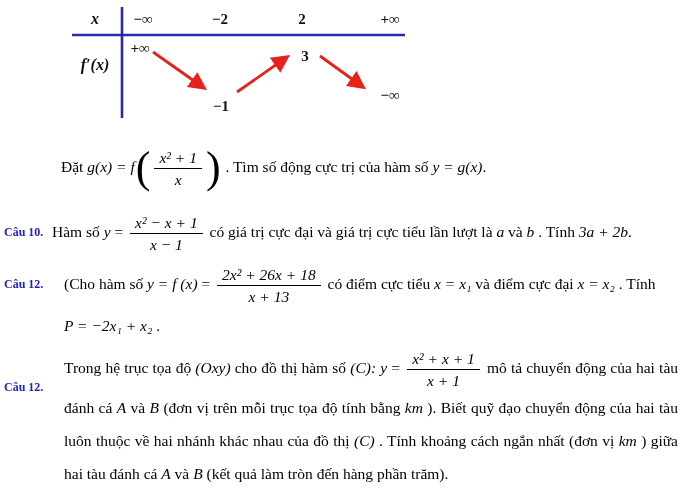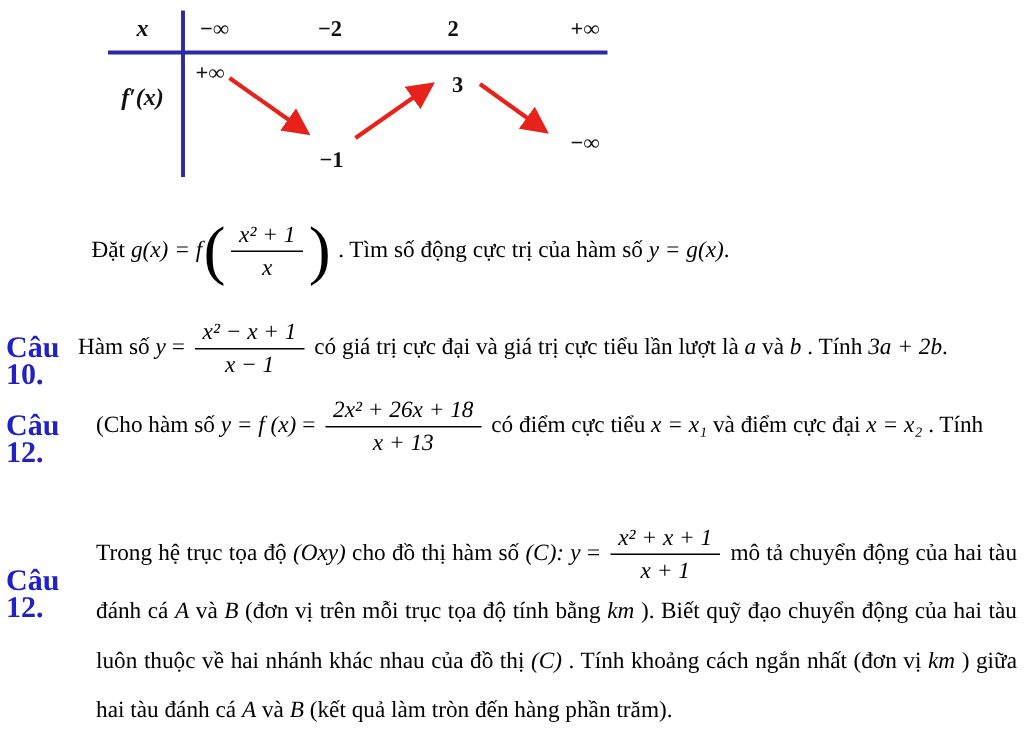--- a/index.html
+++ b/index.html
@@ -19,21 +19,21 @@
   }
   .vtable text.ti{font-style:italic;font-size:16px;}
   
   .mline{position:absolute;white-space:nowrap;}
   .intro{left:61px;top:140px;height:54px;line-height:54px;}
   .q10body{left:52px;top:206px;height:52px;line-height:52px;}
   .q11body{left:64px;top:258px;height:52px;line-height:52px;}
   .q11line2{left:64px;top:314px;height:24px;line-height:24px;}
   .qlabel{
     position:absolute;left:4px;width:60px;font-weight:bold;
-    color:var(--question_label,#2222C4);font-size:20px;line-height:18px;
+    color:var(--question_label,#2222C4);font-size:12px;line-height:18px;
   }
   .lbl10{top:223px;}
   .lbl11{top:275px;}
   .lbl12{top:362px;margin-top:16px;}
   .q12body{
     position:absolute;left:64px;top:349px;width:614px;
     line-height:33px;text-align:justify;
   }
   
   .mi{font-style:italic;}
@@ -81,17 +81,18 @@
     <path class="arr" d="M280 53 L323 84" marker-end="url(#ah)"></path>
   </svg>
 
   <div class="mline intro"><span class="rm">Đặt </span><span class="mi">g(x) = f</span><span class="bigparen">(</span><span class="frac"><span class="num">x² + 1</span><span class="den">x</span></span><span class="bigparen">)</span><span class="rm"> . Tìm số động cực trị của hàm số </span><span class="mi">y = g(x)</span><span class="rm">.</span></div>
 
   <span class="qlabel lbl10">Câu 10.</span>
   <div class="mline q10body"><span class="rm">Hàm số </span><span class="mi">y</span><span class="rm"> = </span><span class="frac"><span class="num">x² − x + 1</span><span class="den">x − 1</span></span><span class="rm"> có giá trị cực đại và giá trị cực tiểu lần lượt là </span><span class="mi">a</span><span class="rm"> và </span><span class="mi">b</span><span class="rm"> . Tính </span><span class="mi">3a + 2b</span><span class="rm">.</span></div>
 
   <span class="qlabel lbl11">Câu 12.</span>
   <div class="mline q11body"><span class="rm">(Cho hàm số </span><span class="mi">y = f (x)</span><span class="rm"> = </span><span class="frac"><span class="num">2x² + 26x + 18</span><span class="den">x + 13</span></span><span class="rm"> có điểm cực tiểu </span><span class="mi">x = x₁</span><span class="rm"> và điểm cực đại </span><span class="mi">x = x₂</span><span class="rm"> . Tính</span></div>
+  <div class="mline q11line2"><span class="mi">P = −2x₁ + x₂</span><span class="rm"> .</span></div>
 
   <span class="qlabel lbl12">Câu 12.</span>
   <div class="q12body"><span class="rm">Trong hệ trục tọa độ </span><span class="mi">(Oxy)</span><span class="rm"> cho đồ thị hàm số </span><span class="mi">(C): y</span><span class="rm"> = </span><span class="frac"><span class="num">x² + x + 1</span><span class="den">x + 1</span></span><span class="rm"> mô tả chuyển động của hai tàu đánh cá </span><span class="mi">A</span><span class="rm"> và </span><span class="mi">B</span><span class="rm"> (đơn vị trên mỗi trục tọa độ tính bằng </span><span class="mi">km</span><span class="rm"> ). Biết quỹ đạo chuyển động của hai tàu luôn thuộc về hai nhánh khác nhau của đồ thị </span><span class="mi">(C)</span><span class="rm"> . Tính khoảng cách ngắn nhất (đơn vị </span><span class="mi">km</span><span class="rm"> ) giữa hai tàu đánh cá </span><span class="mi">A</span><span class="rm"> và </span><span class="mi">B</span><span class="rm"> (kết quả làm tròn đến hàng phần trăm).</span></div>
 
 </div>
 
 </body></html>

